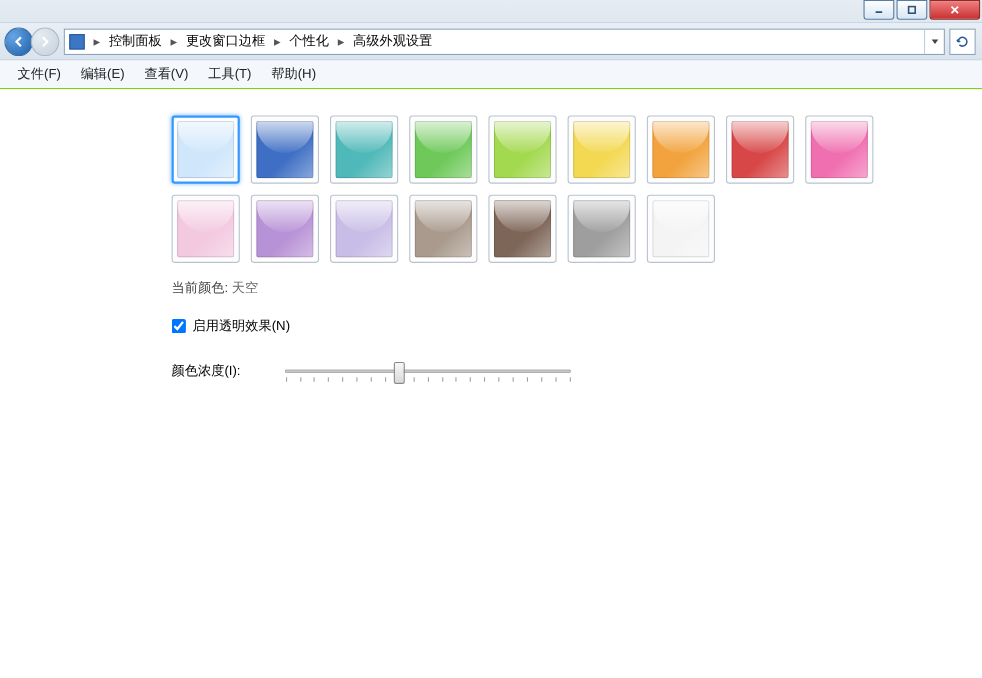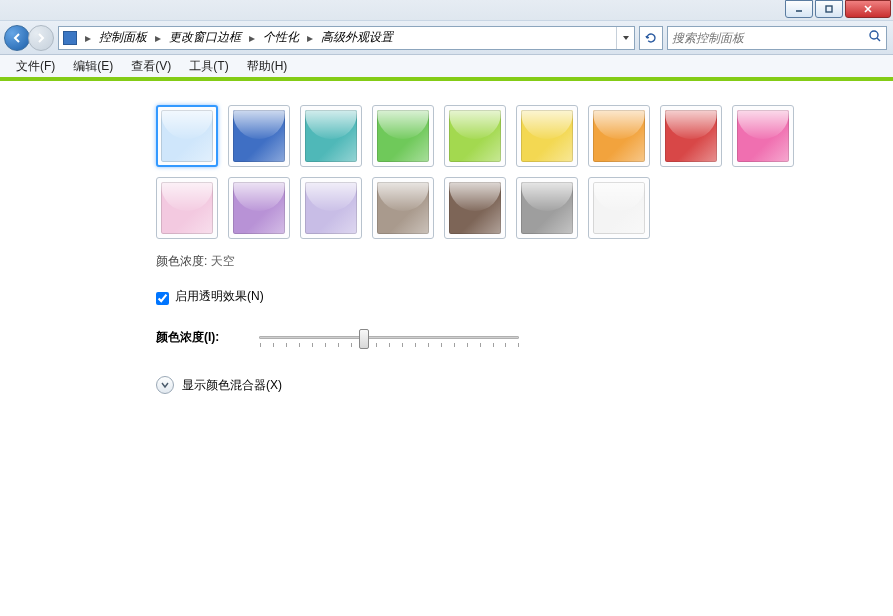--- a/index.html
+++ b/index.html
@@ -13,50 +13,50 @@
   .winbtn svg { width:10px; height:10px; }
 
   
   .navbar { height: 35px; background: linear-gradient(#e9eff6,#d9e3ee); border-top:1px solid #c9d6e4; border-bottom:1px solid #b8c6d6; display:flex; align-items:center; padding:0 6px 0 4px; gap:4px;}
   .navbtn-group { display:flex; align-items:center; }
   .navcircle { width:26px; height:26px; border-radius:50%; background: radial-gradient(circle at 30% 30%, #66a6e6, #1c5ea8); border:1px solid #3a6da0; display:flex; align-items:center; justify-content:center; }
   .navcircle.disabled { background: radial-gradient(circle at 30% 30%, #e6ecf2, #c5d0db); border-color:#aeb9c4;}
   .addressbar { flex:1; height:24px; background:#fff; border:1px solid #8ca5bd; display:flex; align-items:center; }
   .addr-icon { width:22px; height:22px; display:flex; align-items:center; justify-content:center; }
   .addr-icon .cp { width:14px; height:14px; background:#3b77c4; border:1px solid #2a5a98;}
-  .crumb { padding:0 4px; color:#000; height:100%; display:flex; align-items:center;font-style:italic;}
+  .crumb { padding:0 4px; color:#000; height:100%; display:flex; align-items:center;}
   .crumb-sep { width:14px; display:flex; align-items:center; justify-content:center; color:#555;}
   .addr-dd { width:18px; height:100%; border-left:1px solid #c6d0da; display:flex; align-items:center; justify-content:center;}
   .refresh { width:24px; height:24px; background:#fff; border:1px solid #8ca5bd; display:flex; align-items:center; justify-content:center; color:#2a5aa0;}
   .searchbox { width:220px; height:24px; background:#fff; border:1px solid #8ca5bd; display:flex; align-items:center; padding:0 4px;}
   .searchbox input { flex:1; border:none; outline:none; font-size:12px; color:#666; font-style:italic;}
   .searchbox .sicon { color:#2a5aa0; }
 
   
-  .menubar { height:26px; background:#f4f7fb; border-bottom:4px solid #84cc16; display:flex; align-items:center; padding:0 8px; gap:2px;}
+  .menubar { height:26px; background:#f4f7fb; border-bottom:1px solid #84cc16; display:flex; align-items:center; padding:0 8px; gap:2px;}
   .menuitem { padding:3px 8px; color:#222;}
 
   
   .content { padding: 24px 0 0 156px; }
   .heading { color:#003399; font-size:15px; margin-bottom:18px; }
 
   .swatch-grid { display:flex; flex-wrap:wrap; gap:10px; width:640px; margin-bottom:14px;}
   .swatch { width:62px; height:62px; border:1px solid #b8c3ce; border-radius:3px; padding:4px; background:#fdfdfe; position:relative;}
   .swatch.selected { border:2px solid #3399ff; padding:3px; box-shadow:0 0 4px rgba(60,150,255,.6);}
   .swatch-inner { width:100%; height:100%; border-radius:2px; position:relative; overflow:hidden;}
   .swatch-inner::before { content:""; position:absolute; top:0; left:0; right:0; height:55%; background:linear-gradient(rgba(255,255,255,.75), rgba(255,255,255,.05)); border-radius:2px 2px 30px 30px;}
   .swatch-inner::after { content:""; position:absolute; inset:0; border:1px solid rgba(0,0,0,.12); border-radius:2px;}
 
   .current-color { color:#444; margin-bottom:18px;}
   .current-color .val { color:#666;}
 
-  .checkrow { display:flex; align-items:flex-end; gap:6px; margin-bottom:24px;}
+  .checkrow { display:flex; align-items:center; gap:6px; margin-bottom:24px;}
   .checkrow input { width:13px; height:13px;}
 
-  .sliderrow { display:flex; align-items:center; gap:40px; margin-bottom:30px;font-weight:bold;}
+  .sliderrow { display:flex; align-items:center; gap:40px; margin-bottom:30px;}
   .slider-track { width:260px; height:3px; background:#d0d0d0; border:1px solid #b0b0b0; position:relative; border-radius:1px;}
   .slider-ticks { position:absolute; top:6px; left:0; right:0; height:4px; }
   .slider-ticks span { position:absolute; width:1px; height:4px; background:#a0a0a0;}
   .slider-thumb { position:absolute; top:-8px; width:10px; height:20px; background:linear-gradient(#f8f8f8,#d8d8d8); border:1px solid #888; border-radius:2px; transform:translateX(-5px);}
 
   .expandrow { display:flex; align-items:center; gap:8px; margin-bottom:24px;}
   .expand-btn { width:18px; height:18px; border-radius:50%; border:1px solid #9aa8b6; background:linear-gradient(#fdfefe,#e2e9f0); display:flex; align-items:center; justify-content:center;}
 
   .link { color:#0b5bbf; cursor:pointer;}
 </style>
@@ -112,29 +112,20 @@
     <div class="addr-dd">
       <svg width="8" height="8" viewBox="0 0 8 8">
           <path d="M1 2 L4 6 L7 2" fill="#444"></path>
         </svg>
     </div>
   </div>
   <div class="refresh">
     <svg width="14" height="14" viewBox="0 0 14 14">
         <path d="M3 7 a4 4 0 1 1 1.2 2.8 M3 7 l-1 -2 M3 7 l2 -0.6" fill="none" stroke="#2a5aa0" stroke-width="1.4"></path>
       </svg>
-  </div>
-  <div class="searchbox">
-    <input placeholder="搜索控制面板" style="">
-    <span class="sicon">
-      <svg width="14" height="14" viewBox="0 0 14 14">
-          <circle cx="6" cy="6" r="4" fill="none" stroke="#2a5aa0" stroke-width="1.4"></circle>
-          <line x1="9" y1="9" x2="12" y2="12" stroke="#2a5aa0" stroke-width="1.4"></line>
-        </svg>
-    </span>
   </div>
 </div>
 
 <div class="menubar">
   <div class="menuitem">文件(F)</div>
   <div class="menuitem">编辑(E)</div>
   <div class="menuitem">查看(V)</div>
   <div class="menuitem">工具(T)</div>
   <div class="menuitem">帮助(H)</div>
 </div>
@@ -186,21 +177,21 @@
       </div>
       <div class="swatch">
         <div class="swatch-inner" style="background: linear-gradient(135deg, rgb(158, 158, 158) 0%, rgb(158, 158, 158) 60%, rgba(255, 255, 255, 0.4) 100%), rgb(158, 158, 158);"></div>
       </div>
       <div class="swatch">
         <div class="swatch-inner" style="background: linear-gradient(135deg, rgb(244, 244, 244) 0%, rgb(244, 244, 244) 60%, rgba(255, 255, 255, 0.4) 100%), rgb(244, 244, 244);"></div>
       </div>
     </div>
 
   <div class="current-color">
-    <span>颜色浓度:</span>
+    <span>当前颜色:</span>
     <span class="val">天空</span>
   </div>
 
   <div class="checkrow">
     <input type="checkbox" id="trans-check" checked="" style="">
     <label for="trans-check">启用透明效果(N)</label>
   </div>
 
   <div class="sliderrow">
     <span>颜色浓度(I):</span>
@@ -225,22 +216,14 @@
           <span style="left: 80%;"></span>
           <span style="left: 85%;"></span>
           <span style="left: 90%;"></span>
           <span style="left: 95%;"></span>
           <span style="left: 100%;"></span>
         </div>
       <div class="slider-thumb" id="slider-thumb" style="left: 40%;"></div>
     </div>
   </div>
 
-  <div class="expandrow">
-    <div class="expand-btn">
-      <svg width="10" height="10" viewBox="0 0 10 10">
-          <path d="M2 3 L5 7 L8 3" fill="none" stroke="#4a5a6a" stroke-width="1.4"></path>
-        </svg>
-    </div>
-    <span>显示颜色混合器(X)</span>
-  </div>
 
 </div>
 
 </body></html>

